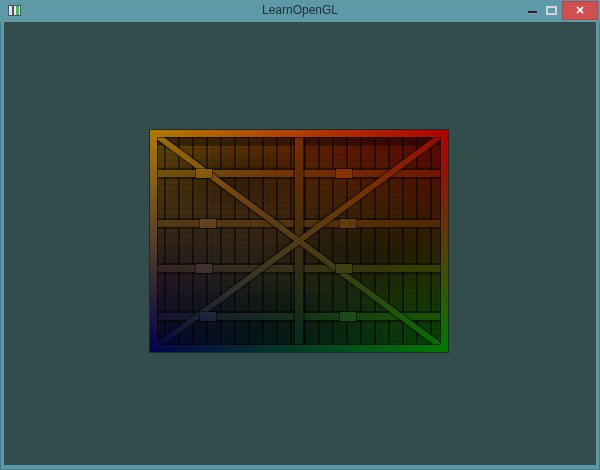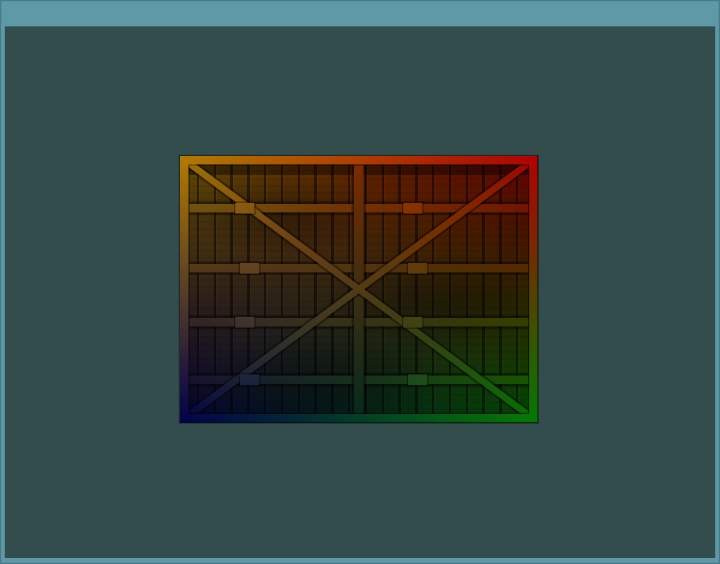--- a/index.html
+++ b/index.html
@@ -68,20 +68,34 @@
   .braces{position:absolute;inset:0;width:100%;height:100%;}
   .tab{position:absolute;width:16px;height:9px;background:#a9894d;box-shadow:0 0 0 1px rgba(0,0,0,.4);}
   .frame{position:absolute;inset:0;border:7px solid #b28c4c;
          box-shadow:inset 0 0 0 1px rgba(0,0,0,.55),0 0 0 1px rgba(0,0,0,.45);}
 </style>
 </head>
 <body>
 
 <div class="window">
 
+  <div class="titlebar">
+    <div class="app-icon"></div>
+    <div class="title">LearnOpenGL</div>
+
+    <div class="btn-min">
+      <div class="min-dash"></div>
+    </div>
+    <div class="btn-max">
+      <div class="max-box"></div>
+    </div>
+    <div class="btn-close">
+      <span>✕</span>
+    </div>
+  </div>
 
   <div class="content">
     <div class="quad">
       <div class="colors"></div>
       <div class="wood">
         <div class="rail rail1"></div>
         <div class="rail rail2"></div>
         <div class="rail rail3"></div>
         <div class="rail rail4"></div>
         <div class="post"></div>

